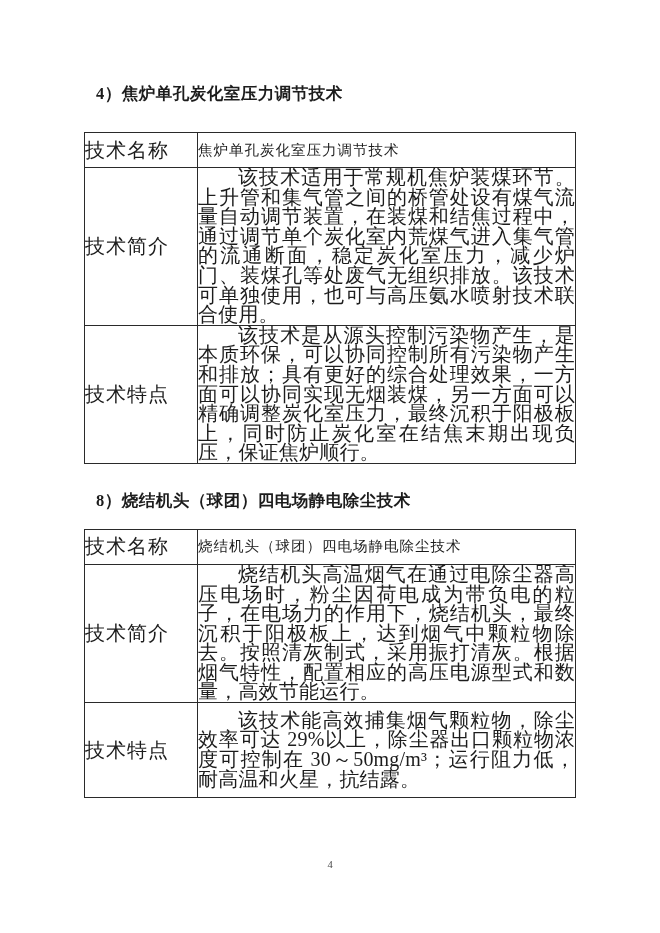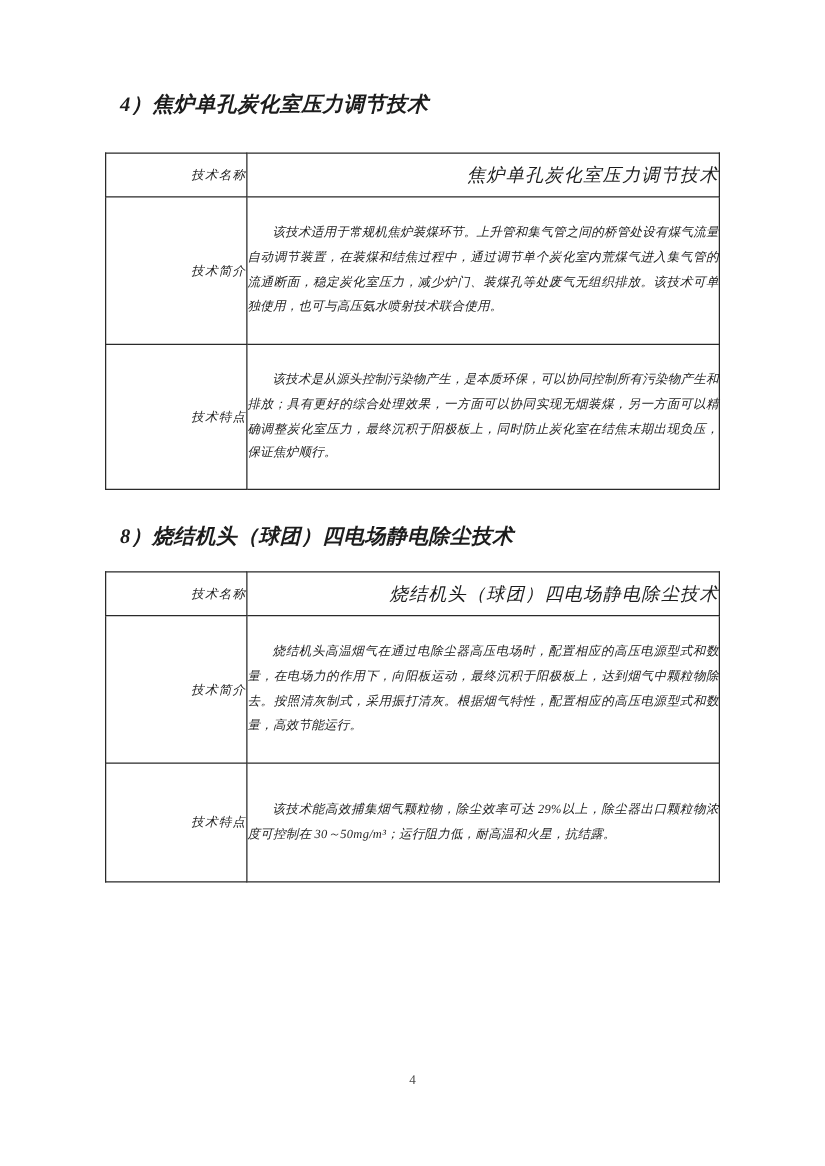--- a/index.html
+++ b/index.html
@@ -12,23 +12,22 @@
     width: 660px;
     height: 933px;
     margin: 0 auto;
     background: #ffffff;
     font-family: "Liberation Serif", "DejaVu Serif", serif;
     color: #1c1c1c;
     overflow: hidden;
   }
   .content {
     width: 492px;
-    margin: 12px auto;
-    padding-top: 60px;
-    font-style: italic;
+    margin: 0 auto;
+    padding-top: 82px;
   }
   .heading {
     font-weight: bold;
     font-size: 16.5px;
     line-height: 24px;
     letter-spacing: 0.5px;
     padding-left: 12px;
   }
   .heading.h-coke   { margin-top: 0; }
   .heading.h-cat    { margin-top: 20px; }
@@ -48,32 +47,32 @@
   }
   col.c-label { width: 113px; }
 
   tr.r-name    { height: 35px;  }
   tr.r-intro-a { height: 118px; }
   tr.r-feat-a  { height: 116px; }
   tr.r-intro-b { height: 118px; }
   tr.r-feat-b  { height: 95px;  }
 
   .label-cell {
-    text-align: right;
-    font-size: 10px;
+    text-align: left;
+    font-size: 20px;
     letter-spacing: 1px;
     border-radius: 16px;
   }
   .value-title {
-    text-align: right;
+    text-align: left;
     font-size: 14.5px;
     letter-spacing: 1px;
   }
   .value-para {
-    font-size: 10px;
+    font-size: 20px;
     line-height: 19.6px;
     padding: 2px 9px 3px 9px;
     text-indent: 2em;
     text-align: justify;
     letter-spacing: 0.2px;
   }
   .page-number {
     position: absolute;
     left: 0;
     right: 0;
@@ -120,21 +119,21 @@
           <col class="c-label">
           <col>
         </colgroup>
       <tbody>
           <tr class="r-name">
         <td class="label-cell">技术名称</td>
         <td class="value-title">烧结机头（球团）四电场静电除尘技术</td>
       </tr>
       <tr class="r-intro-b">
         <td class="label-cell">技术简介</td>
-        <td class="value-para">烧结机头高温烟气在通过电除尘器高压电场时，配置相应的高压电源型式和数量，在电场力的作用下，向阳板运动，最终沉积于阳极板上，达到烟气中颗粒物除去。按照清灰制式，采用振打清灰。根据烟气特性，配置相应的高压电源型式和数量，高效节能运行。</td>
+        <td class="value-para">烧结机头高温烟气在通过电除尘器高压电场时，粉尘因荷电成为带负电的粒子，在电场力的作用下，烧结机头，最终沉积于阳极板上，达到烟气中颗粒物除去。按照清灰制式，采用振打清灰。根据烟气特性，配置相应的高压电源型式和数量，高效节能运行。</td>
       </tr>
       <tr class="r-feat-b">
         <td class="label-cell">技术特点</td>
         <td class="value-para">该技术能高效捕集烟气颗粒物，除尘效率可达 29%以上，除尘器出口颗粒物浓度可控制在 30～50mg/m³；运行阻力低，耐高温和火星，抗结露。</td>
       </tr>
     </tbody>
       </table>
 
   </div>
 

